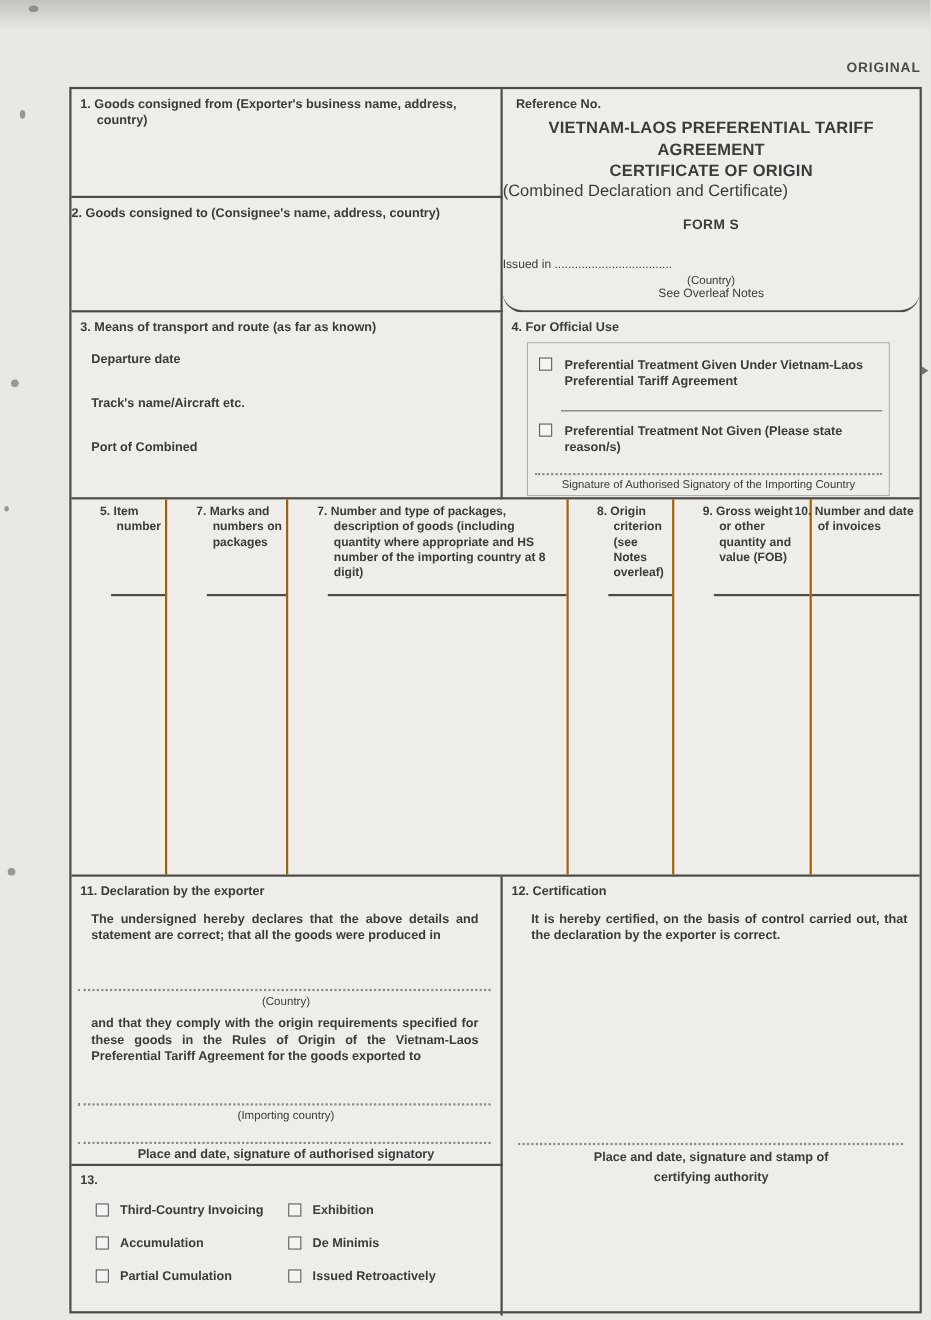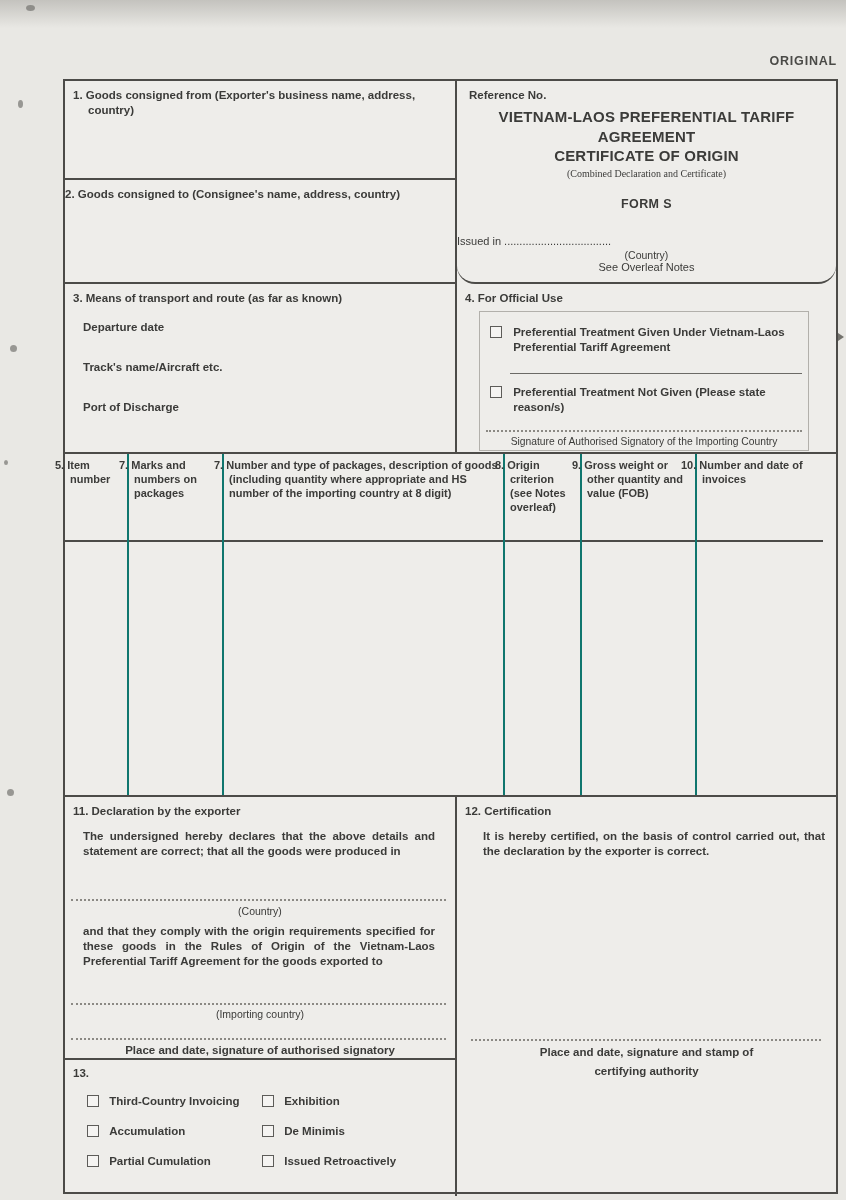--- a/index.html
+++ b/index.html
@@ -35,28 +35,28 @@
   .dotline { border-bottom:2px dotted #8b8984; height:0; }
   .cb {
     display:inline-block; width:12px; height:12px;
     border:1.6px solid #5d5c59; background:rgba(255,255,255,.4);
     vertical-align:-2px;
   }
   
   .refpanel { left:392px; top:0; width:379px; height:203px;border-radius:18px; }
   .title  { margin:14px auto 0; width:330px; text-align:center; font-size:15px; line-height:20px; letter-spacing:.2px; }
   .title2 { text-align:center; font-size:15px; line-height:18px; letter-spacing:.2px; }
-  .subtitle { text-align:center; font-size:10px; line-height:14px; margin-top:2px;font-family:Liberation Serif, serif; }
+  .subtitle { text-align:left; font-size:15px; line-height:14px; margin-top:2px; }
   .formcode { text-align:center; font-size:12.5px; margin-top:16px; letter-spacing:.4px; }
   .issuedin { font-size:11px; margin-top:22px; }
   .chint { text-align:center; font-size:10.5px; line-height:12px; }
   
   .tbl { position:absolute; left:0; top:373px; width:771px; height:343px; display:flex; border-bottom:2px solid #4c4b48; }
   .tcol { display:flex; flex-direction:column; }
-  .tcol:not(:last-child) { border-right:2px solid #0f766e; }
+  .tcol:not(:last-child) { border-right:2px solid #a16207;margin-left:36px; }
   .th { height:88px; border-bottom:2px solid #4c4b48; padding:4px 4px 0 5px; font-size:11px; line-height:14px; }
   .td { flex:1; }
   
   .ghost { position:absolute; height:7px; border-radius:3px;
            background:rgba(170,168,160,.40); filter:blur(.8px); pointer-events:none; }
   .speck { position:absolute; background:#6e6d69; border-radius:50%; filter:blur(.6px); opacity:.65; pointer-events:none; }
   .edgeArrow { position:absolute; left:838px; top:333px; width:0; height:0;
                border-top:4px solid transparent; border-bottom:4px solid transparent;
                border-left:6px solid #55544f; opacity:.8; }
   .innerBox { position:absolute; border:1px solid #b2b0ab; }
@@ -112,21 +112,21 @@
         <span>...................................</span>
       </div>
       <div class="chint light">(Country)</div>
       <div class="chint light" style="font-size:11px;">See Overleaf Notes</div>
     </div>
 
     <div class="cell bR bB" style="left:0;top:203px;width:392px;height:170px;padding:7px 8px;">
       <div>3. Means of transport and route (as far as known)</div>
       <div style="position:absolute;left:18px;top:36px;">Departure date</div>
       <div style="position:absolute;left:18px;top:76px;">Track's name/Aircraft etc.</div>
-      <div style="position:absolute;left:18px;top:116px;">Port of Discharge</div>
+      <div style="position:absolute;left:18px;top:116px;">Port of Combined</div>
     </div>
 
     <div class="cell bB" style="left:392px;top:203px;width:379px;height:170px;padding:7px 8px;">
       <div>4. For Official Use</div>
       <div class="innerBox" style="left:22px;top:27px;width:330px;height:140px;">
         <div style="position:absolute;left:10px;top:13px;">
           <span class="cb"></span>
           <span style="display:inline-block;vertical-align:top;width:288px;margin-left:8px;">Preferential Treatment Given Under Vietnam-Laos Preferential Tariff Agreement</span>
         </div>
         <div class="optline" style="left:30px;top:61px;width:292px;"></div>

